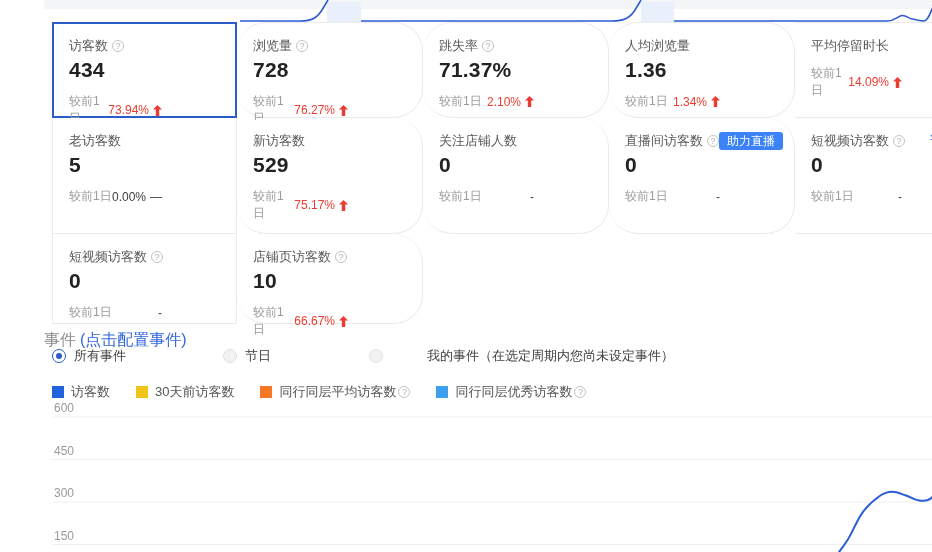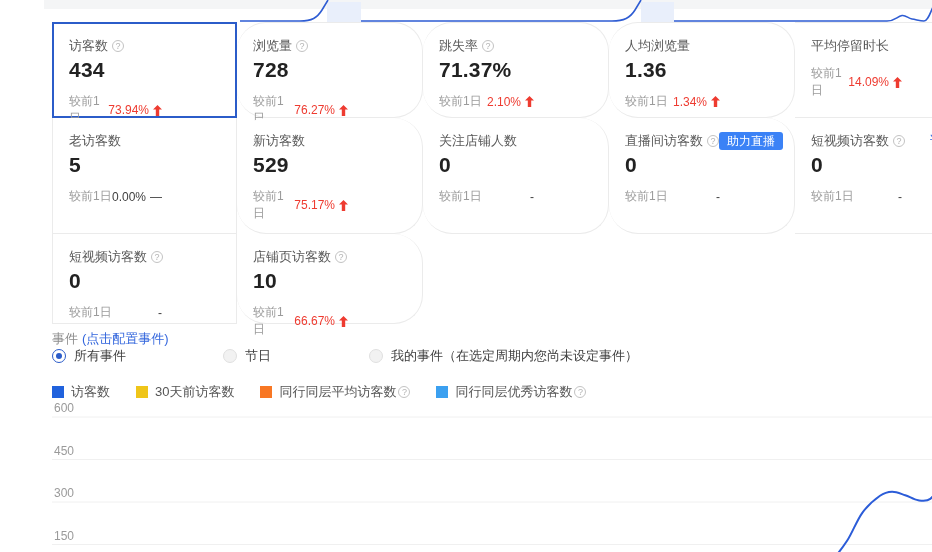--- a/index.html
+++ b/index.html
@@ -30,26 +30,26 @@
   .c-link { margin-left:auto; color:#3366dd; font-size:13px; white-space:nowrap; cursor:pointer; }
   .c-link .chev { font-size:12px; }
   .c-value { font-size:21px; font-weight:bold; color:#222; margin-top:4px; letter-spacing:0.2px; }
   .cmp-row { display:flex; align-items:center; margin-top:11px; font-size:12px; color:#9b9b9b; }
   .cmp-val { margin-left:auto; margin-right:58px; display:flex; align-items:center; gap:4px; }
   .cmp-val.up { color:#ee3b30; }
   .cmp-val.flat, .cmp-val.none { color:#404040; }
   .arrow-up { display:inline-block; }
 
   
-  #events-title { position:absolute; left:8px; top:330px; font-size:13px; color:#8c8c8c; }
+  #events-title { position:absolute; left:0; top:330px; font-size:16px; color:#8c8c8c; }
   #events-title a { color:#3366dd; text-decoration:none; margin-left:4px; cursor:pointer; }
   #event-filters { position:absolute; left:8px; top:347px; display:flex; align-items:flex-start; font-size:13px; color:#404040; }
   .radio-item { display:flex; align-items:center; cursor:pointer; }
   .radio-item.r2 { margin-left:97px; }
-  .radio-item.r3 { margin-left:98px; }
+  .radio-item.r3 { margin-left:98px;gap:36px; }
   .radio { width:14px; height:14px; border-radius:50%; margin-right:8px; flex:none; position:relative; background:#f2f2f2; border:1px solid #e0e0e0; }
   .radio.on { background:#fff; border:1px solid #2b5cc9; }
   .radio.on::after { content:""; position:absolute; left:3px; top:3px; width:6px; height:6px; border-radius:50%; background:#2b5cc9; }
 
   
   #legend { position:absolute; left:8px; top:383px; display:flex; align-items:center; font-size:13px; color:#555; }
   .lg-item { display:flex; align-items:center; cursor:pointer; }
   .lg-item + .lg-item { margin-left:26px; }
   .lg-sq { width:12px; height:12px; margin-right:7px; flex:none; }
   .lg-item .qmark { margin-left:2px; }

